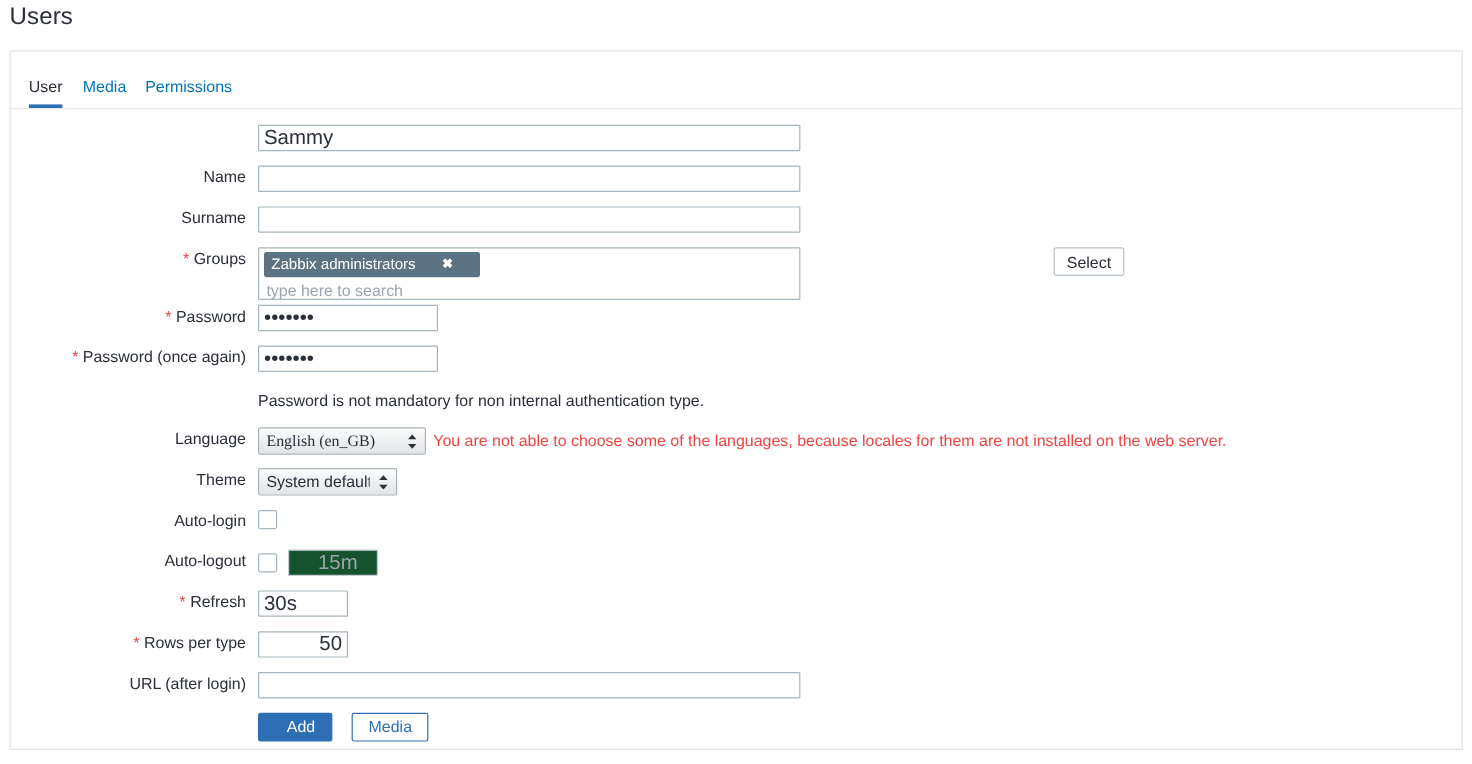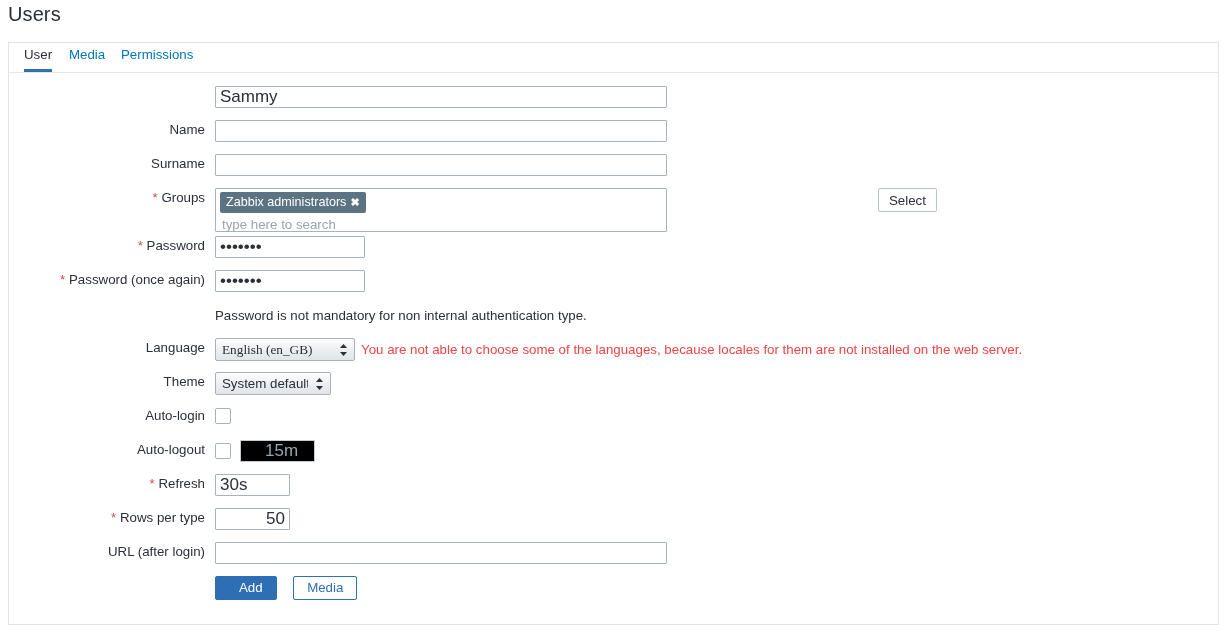--- a/index.html
+++ b/index.html
@@ -25,21 +25,21 @@
   
   .card {
     position: absolute; left: 8px; top: 42px;
     width: 1211px; height: 583px;
     background: #ffffff;
     border: 1px solid #dfe4e9;
   }
 
   
   .tabs {
-    position: relative; height: 28px; margin: 2px 0 0 0;
+    position: relative; height: 28px; margin: 20px 0 0 0;
     border-bottom: 1px solid #e3e7eb;
   }
   .tab {
     position: absolute; top: 0; height: 27px;
     font-size: 13.3px; line-height: 20px; padding: 0 0 6px 0;
     color: #0275b8; cursor: pointer; white-space: nowrap;
   }
   .tab.active { color: #2b2f38; border-bottom: 3px solid #2e6eb5; }
   .tab-user { left: 15px; }
   .tab-media { left: 60px; }
@@ -60,31 +60,31 @@
   input.txt {
     height: 22px; border: 1px solid #a5b5bd; background: #ffffff;
     font-family: "Liberation Sans", sans-serif; font-size: 17px; color: #2b2f38;
     padding: 0 4px; outline: none; border-radius: 1px;
   }
   input.txt::placeholder { color: #9aa5ad; }
   .w-wide { width: 452px; }
   .w-pass { width: 150px; }
   .w-small { width: 75px; }
   .num { text-align: right; padding-right: 5px; }
-  input.txt:disabled { background: #000000; color: #9aa5ad; border-color: #c3ccd2; padding-left: 24px; }
+  input.txt:disabled { background: #14532d; color: #9aa5ad; border-color: #c3ccd2; padding-left: 24px; }
 
   
   .multiselect {
     width: 452px; height: 44px; border: 1px solid #a5b5bd; background: #fff;
     padding: 3px 4px 0 4px; border-radius: 1px; position: relative;
   }
   .chip {
-    display: inline-flex; align-items: center; gap: 4px;
+    display: inline-flex; align-items: center; gap: 22px;
     background: #5b7382; color: #ffffff;
-    font-size: 12.6px; line-height: 16px; padding: 2px 6px 3px 6px;
+    font-size: 12.6px; line-height: 16px; padding: 2px 22px 3px 6px;
     border-radius: 2px; max-width: 100%;
   }
   .chip-x { font-size: 11px; cursor: pointer; color: #ffffff; font-weight: bold; }
   .ms-search {
     display: block; border: none; outline: none; width: 98%;
     font-family: "Liberation Sans", sans-serif; font-size: 13.3px;
     color: #9aa5ad; background: transparent; margin-top: 3px; padding-left: 2px;
   }
   .ms-search::placeholder { color: #9aa5ad; }
 

